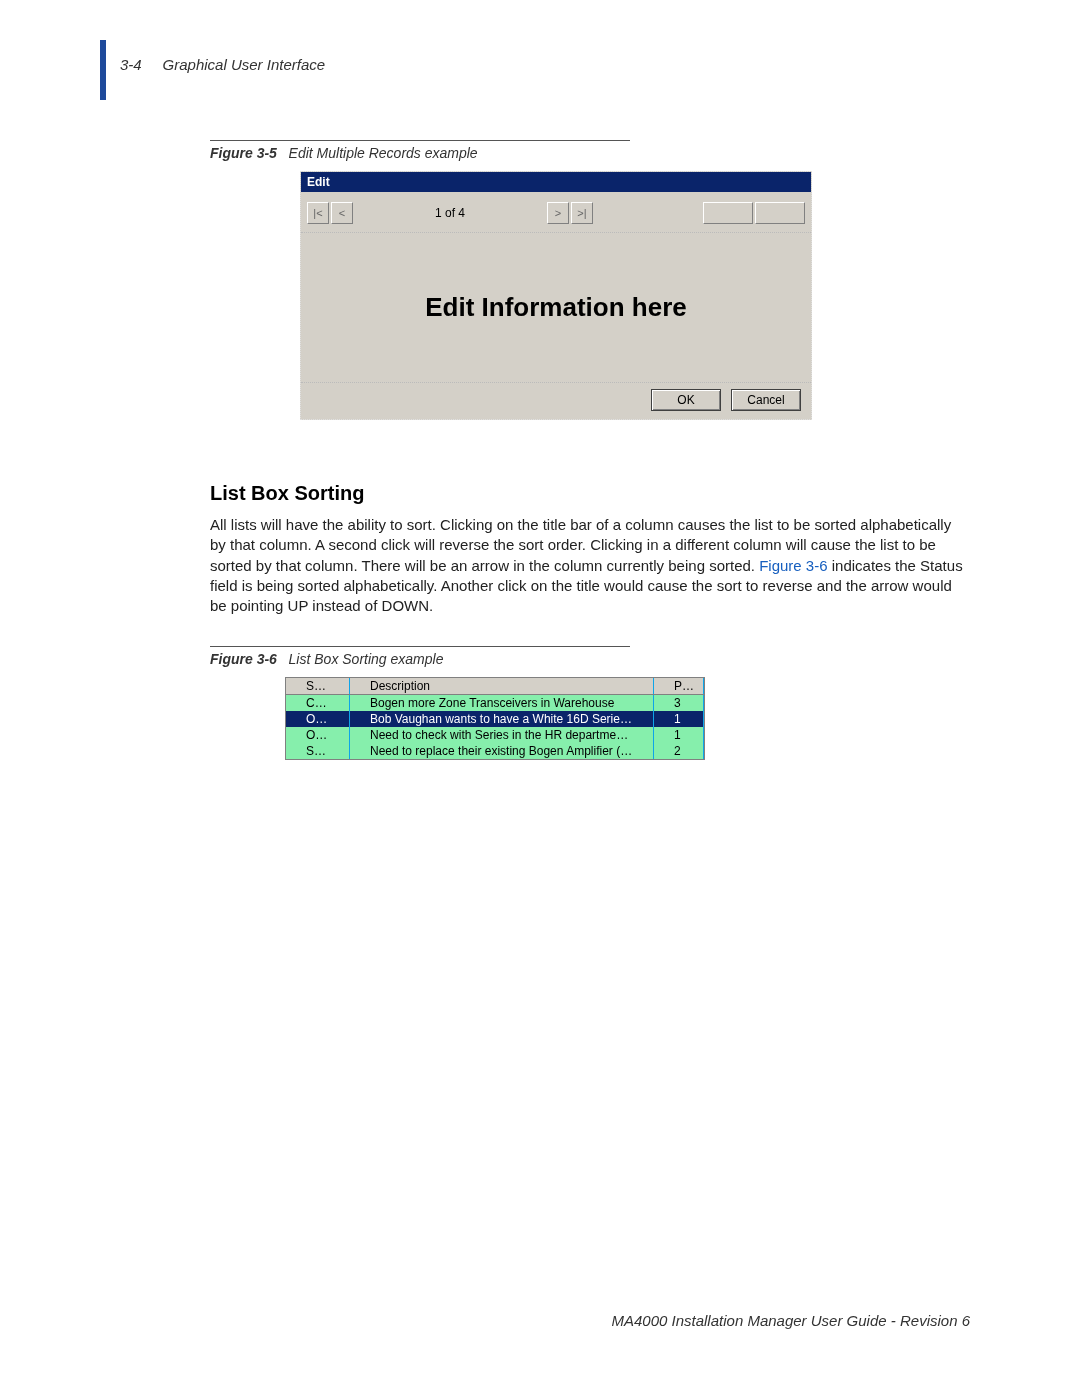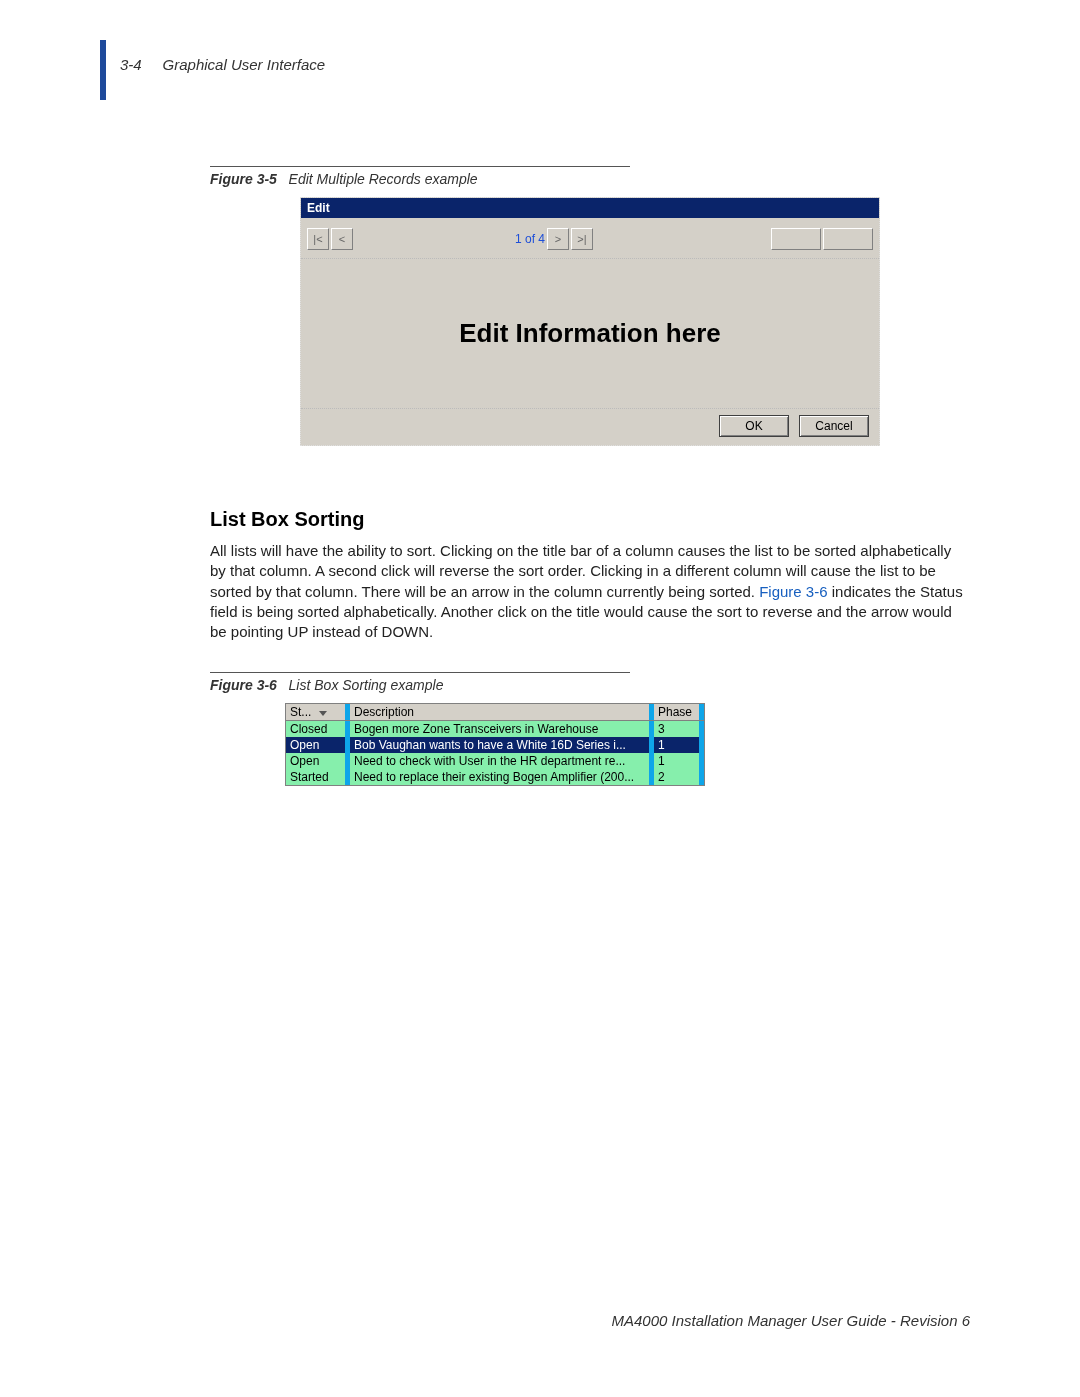--- a/index.html
+++ b/index.html
@@ -24,39 +24,38 @@
     left: 120px;
     font-style: italic;
     font-size: 15px;
     color: #333;
   }
   .content {
     position: absolute;
     top: 140px;
     left: 210px;
     width: 760px;
-    margin-top: 26px;
   }
   .fig-rule {
     border-top: 1px solid #555;
     width: 420px;
     margin-bottom: 4px;
   }
   .fig-caption {
     font-size: 14px;
     color: #333;
     margin-bottom: 10px;
   }
   .fig-caption .bold { font-weight: bold; font-style: italic; }
   .fig-caption .ital { font-style: italic; }
 
   
   .edit-dialog {
     margin-left: 90px;
-    width: 580px;
+    width: 512px;
     background: #d4d0c8;
     border: 1px dotted #e0e0e0;
     font-family: Tahoma, sans-serif;
   }
   .edit-titlebar {
     background: #0a246a;
     color: #fff;
     font-weight: bold;
     font-size: 12px;
     height: 20px;
@@ -79,23 +78,23 @@
     min-width: 22px;
     font-size: 11px;
     color: #666;
     display: inline-flex;
     align-items: center;
     justify-content: center;
   }
   .counter {
     flex: 0 0 auto;
     min-width: 190px;
-    text-align: right;
-    font-size: 12px;
-    color: #1d4ed8;
+    text-align: center;
+    font-size: 12px;
+    color: #000000;
   }
   .spacer { flex: 1; }
   .square-btn {
     width: 50px;
   }
   .edit-body {
     height: 150px;
     display: flex;
     align-items: center;
     justify-content: center;
@@ -148,22 +147,22 @@
     font-family: "MS Sans Serif", Tahoma, sans-serif;
     font-size: 12px;
     border: 1px solid #808080;
   }
   .lb-row { display: flex; }
   .lb-header {
     background: #d4d0c8;
     border-bottom: 1px solid #808080;
   }
   .lb-cell {
-    border-right: 5px solid #0ea5e9;
-    padding: 1px 4px;
+    border-right: 1px solid #0ea5e9;
+    padding: 1px 20px;
     white-space: nowrap;
     overflow: hidden;
     text-overflow: ellipsis;
   }
   .col-status { width: 64px; }
   .col-desc   { flex: 1; }
   .col-phase  { width: 50px; }
   .lb-body .lb-row { background: #86efac; }
   .lb-body .lb-row.selected { background: #0a246a; color: #fff; }
   .sort-arrow {
@@ -259,21 +258,21 @@
             <div class="lb-cell col-desc">Bogen more Zone Transceivers in Warehouse</div>
             <div class="lb-cell col-phase">3</div>
           </div>
           <div class="lb-row selected">
             <div class="lb-cell col-status">Open</div>
             <div class="lb-cell col-desc">Bob Vaughan wants to have a White 16D Series i...</div>
             <div class="lb-cell col-phase">1</div>
           </div>
           <div class="lb-row">
             <div class="lb-cell col-status">Open</div>
-            <div class="lb-cell col-desc">Need to check with User in the HR department re...</div>
+            <div class="lb-cell col-desc">Need to check with Series in the HR department re...</div>
             <div class="lb-cell col-phase">1</div>
           </div>
           <div class="lb-row">
             <div class="lb-cell col-status">Started</div>
             <div class="lb-cell col-desc">Need to replace their existing Bogen Amplifier (200...</div>
             <div class="lb-cell col-phase">2</div>
           </div>
         </div>
     </div>
   </div>

